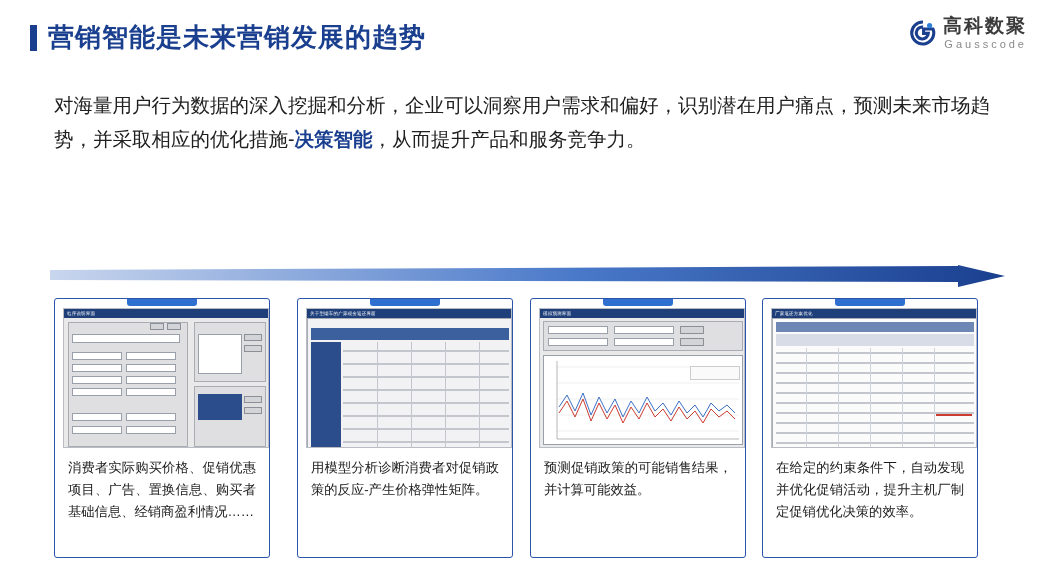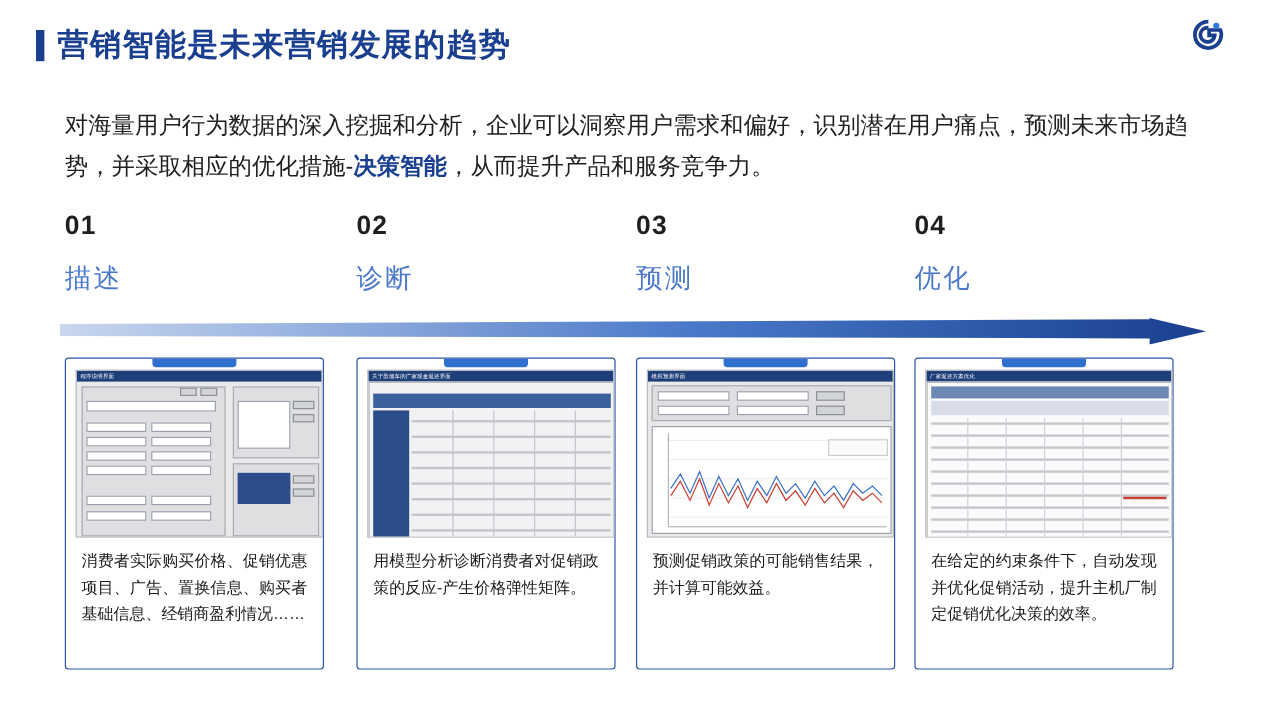--- a/index.html
+++ b/index.html
@@ -183,45 +183,31 @@
       <div class="slide-title">营销智能是未来营销发展的趋势</div>
     </div>
 
     <div class="logo-wrap">
       <div class="logo-mark">
         <svg width="26" height="26" viewBox="0 0 26 26" aria-hidden="true">
           <path d="M13 2 A11 11 0 1 0 23 9 L13.6 9 L13.6 13.4 L18.3 13.4 A6 6 0 1 1 13 7" fill="none" stroke="#1a3f8f" stroke-width="3.1"></path>
           <circle cx="19.6" cy="5.6" r="2.6" fill="#2f7fd8"></circle>
         </svg>
       </div>
+      <div class="logo-text">
+        <div class="logo-cn">高科数聚</div>
+        <div class="logo-en">Gausscode</div>
+      </div>
     </div>
   </div>
 
   <div class="paragraph">
     <span>对海量用户行为数据的深入挖掘和分析，企业可以洞察用户需求和偏好，识别潜在用户痛点，预测未来市场趋势，并采取相应的优化措施-</span><span class="hl">决策智能</span><span>，从而提升产品和服务竞争力。</span>
   </div>
 
-  <div class="steps">
-    <div class="step" style="left:0px;">
-      <div class="step-num">01</div>
-      <div class="step-label">描述</div>
-    </div>
-    <div class="step" style="left:243px;">
-      <div class="step-num">02</div>
-      <div class="step-label">诊断</div>
-    </div>
-    <div class="step" style="left:476px;">
-      <div class="step-num">03</div>
-      <div class="step-label">预测</div>
-    </div>
-    <div class="step" style="left:708px;">
-      <div class="step-num">04</div>
-      <div class="step-label">优化</div>
-    </div>
-  </div>
 
   <div class="arrow">
     <svg width="955" height="22" viewBox="0 0 955 22" aria-hidden="true">
       <defs>
         <linearGradient id="arrGrad" x1="0" y1="0" x2="1" y2="0">
           <stop offset="0%" stop-color="#c9d6ee"></stop>
           <stop offset="55%" stop-color="#4a79c9"></stop>
           <stop offset="100%" stop-color="#1a3f8f"></stop>
         </linearGradient>
       </defs>

